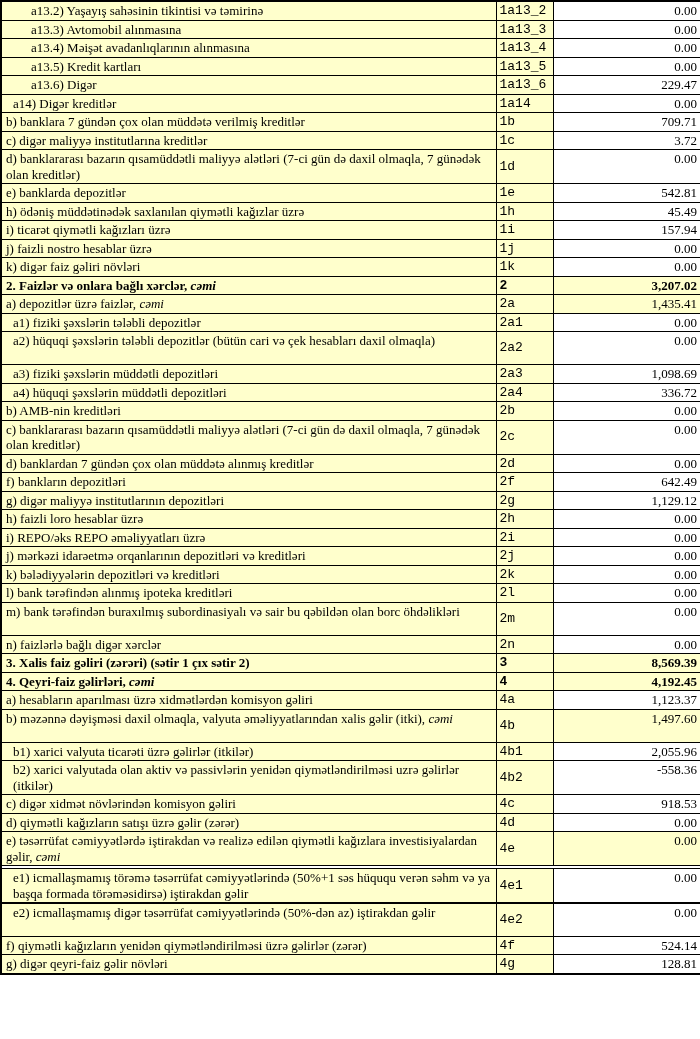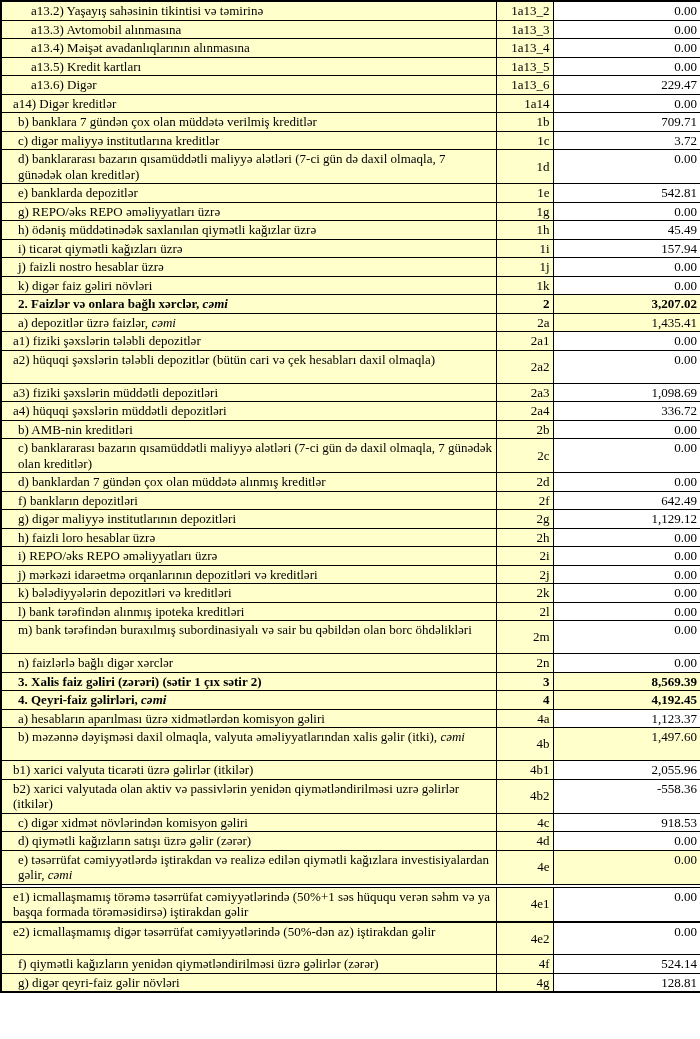--- a/index.html
+++ b/index.html
@@ -25,33 +25,34 @@
     box-sizing:border-box;
   }
   td.desc{
     background:var(--row-bg);
     vertical-align:top;
     text-align:left;
   }
   td.code{
     background:var(--row-bg);
     vertical-align:middle;
-    text-align:right;
+    text-align:left;
+    font-family:Liberation Mono, monospace;
   }
   td.val{
     background:var(--value-bg);
     vertical-align:top;
     text-align:right;
     margin-top:27px;
   }
   tr.single td{height:15px;}
   tr.tall td{height:33px;}
   tr.bold td{font-weight:bold;}
   td.val.hl{background:var(--row-bg);}
-  td.desc.ind0{padding-left:16px;}
+  td.desc.ind0{padding-left:4px;}
   td.desc.ind1{padding-left:11px;}
   td.desc.ind2{padding-left:29px;}
   tr.gap td{
     height:3px;
     padding:0;
     background:#ffffff;
     border-left:2px solid var(--border);
     border-right:2px solid var(--border);
   }
   tr.thickbottom td{border-bottom:2px solid var(--border);}
@@ -112,25 +113,20 @@
           <td class="desc ind0">d) banklararası bazarın qısamüddətli maliyyə alətləri (7-ci gün də daxil olmaqla, 7 günədək olan kreditlər)</td>
           <td class="code">1d</td>
           <td class="val">0.00</td>
         </tr>
         <tr class="single">
           <td class="desc ind0">e) banklarda depozitlər</td>
           <td class="code">1e</td>
           <td class="val">542.81</td>
         </tr>
         <tr class="single">
-          <td class="desc ind0">g) REPO/əks REPO əməliyyatları üzrə</td>
-          <td class="code">1g</td>
-          <td class="val">0.00</td>
-        </tr>
-        <tr class="single">
           <td class="desc ind0">h) ödəniş müddətinədək saxlanılan qiymətli kağızlar üzrə</td>
           <td class="code">1h</td>
           <td class="val">45.49</td>
         </tr>
         <tr class="single">
           <td class="desc ind0">i) ticarət qiymətli kağızları üzrə</td>
           <td class="code">1i</td>
           <td class="val">157.94</td>
         </tr>
         <tr class="single">

